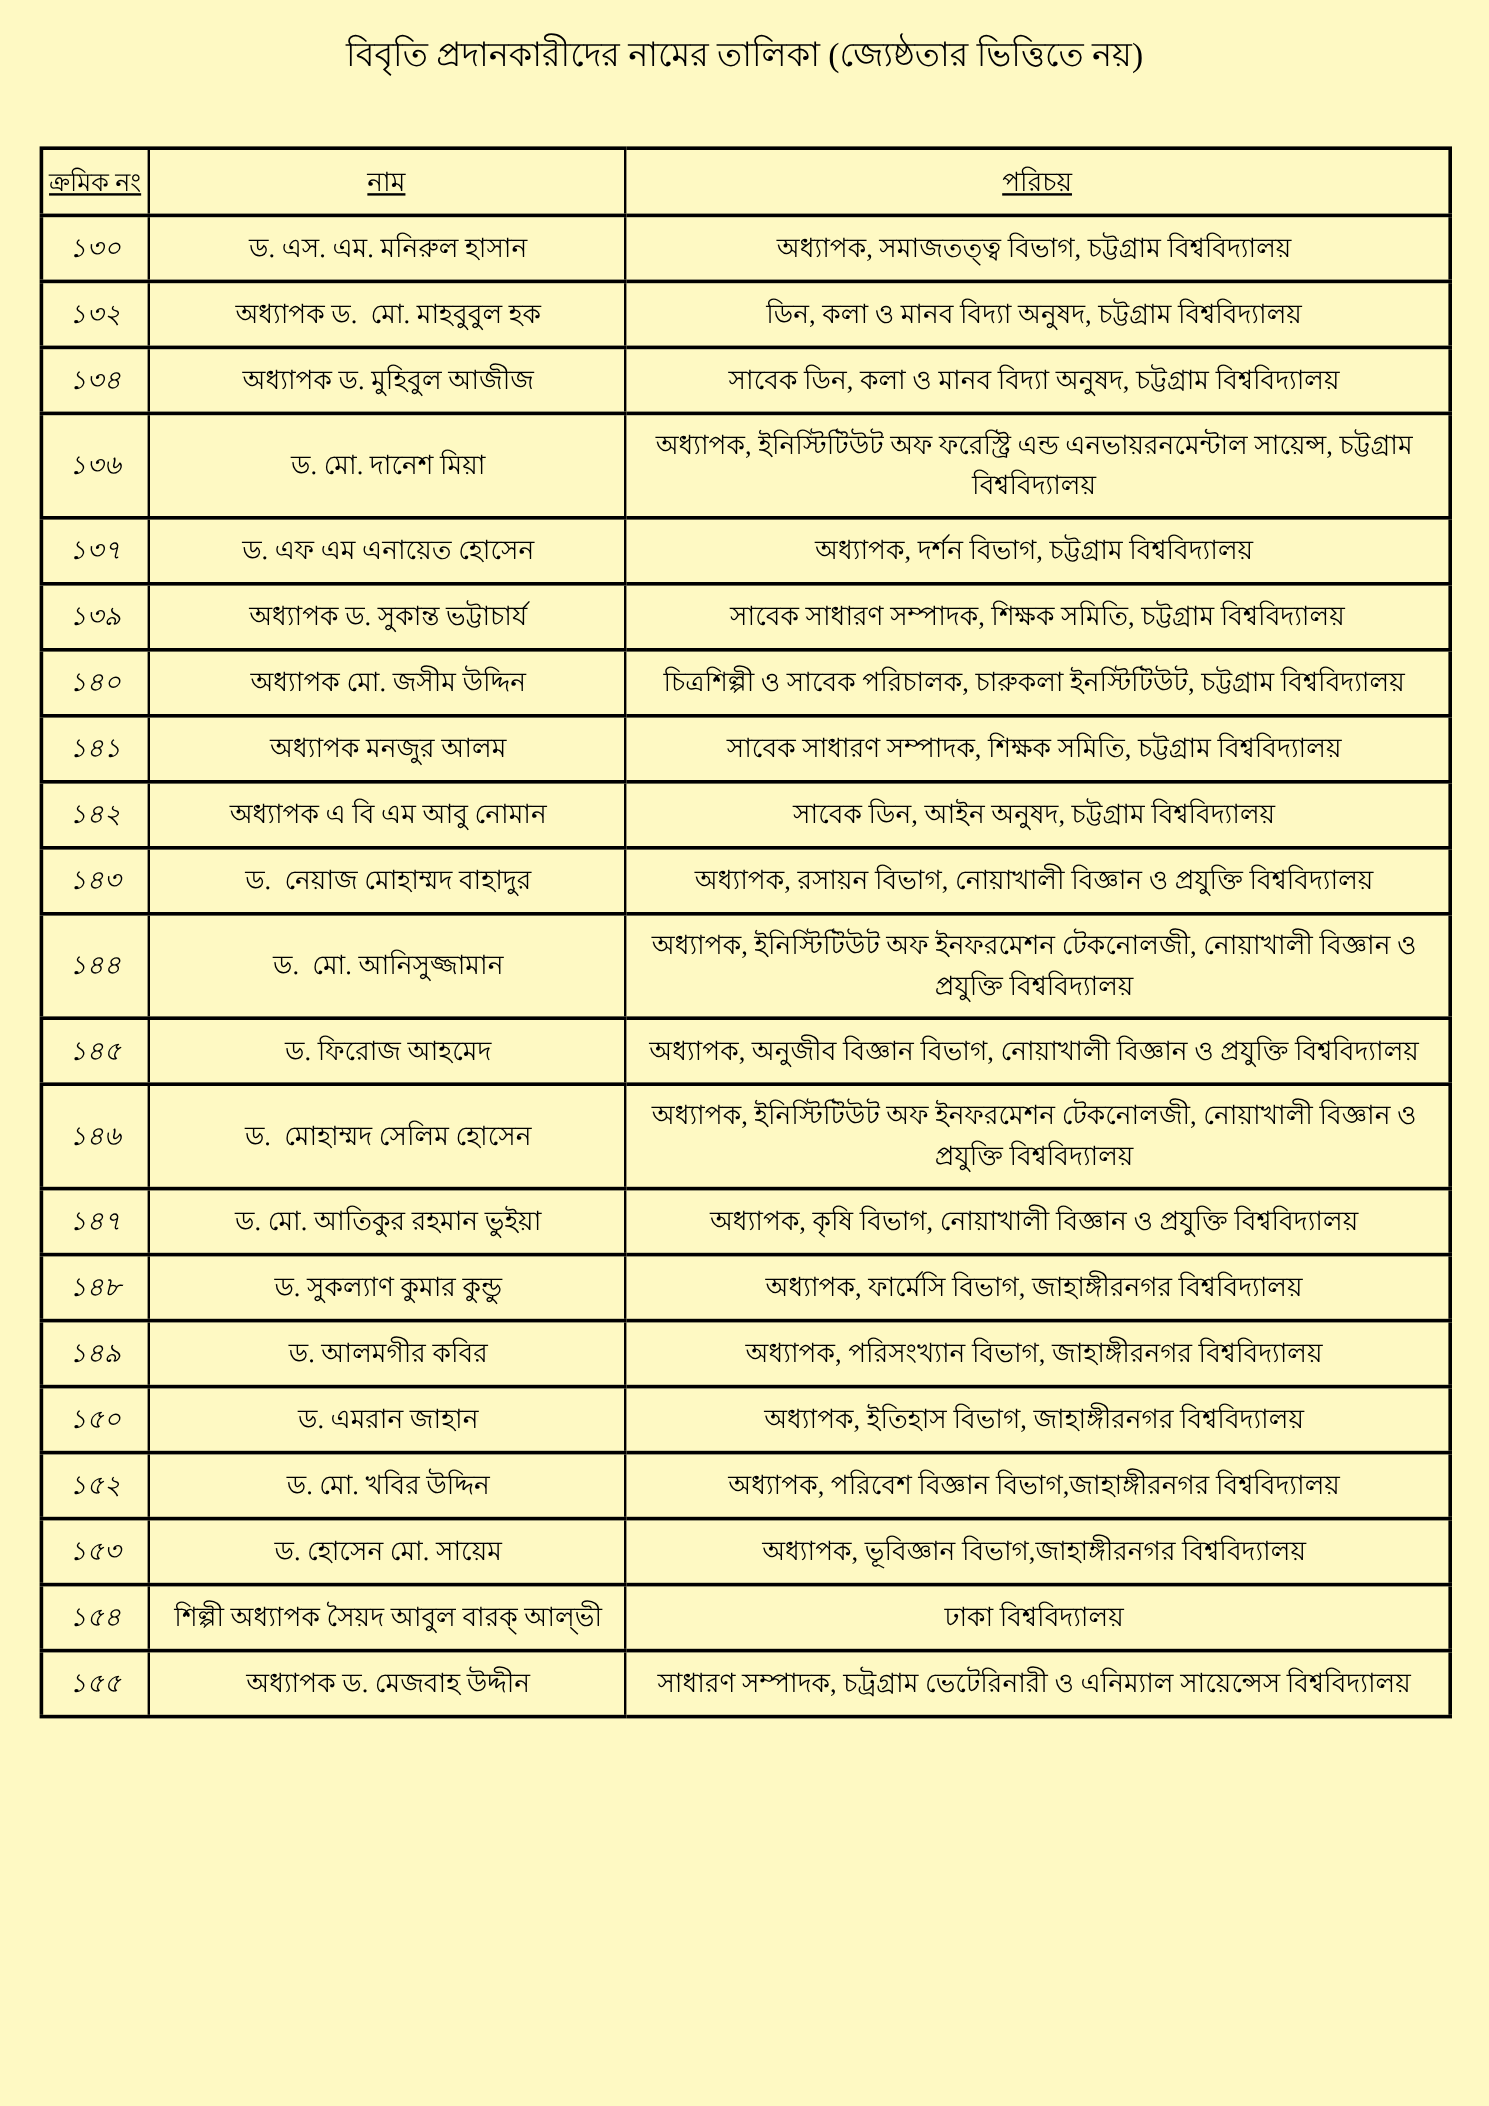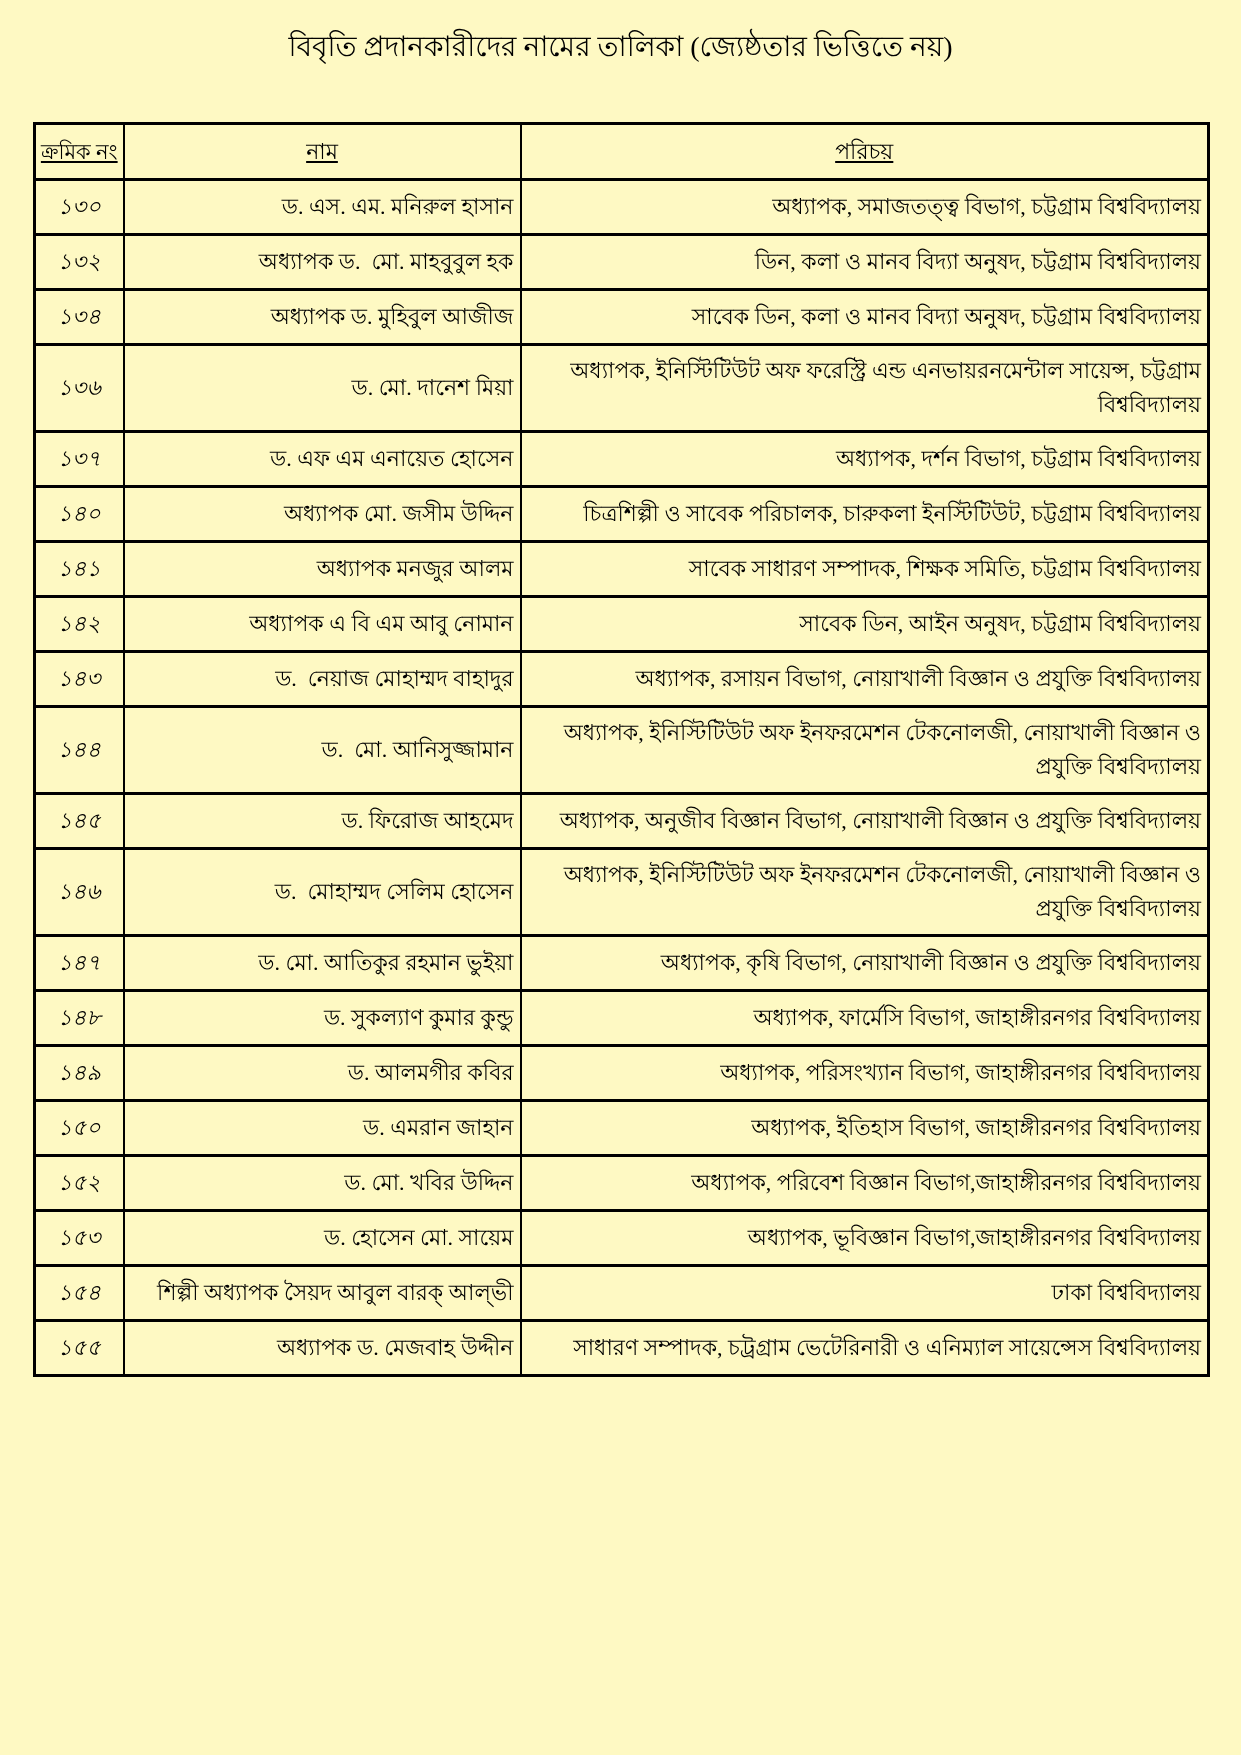--- a/index.html
+++ b/index.html
@@ -39,22 +39,22 @@
     line-height: 34px;
     font-weight: normal;
     vertical-align: middle;
     white-space: pre-wrap;
     word-wrap: break-word;
   }
   th { height: 56px; text-align: center; padding: 2px 4px; text-decoration: underline; }
   th.h-serial { white-space: nowrap; overflow: hidden; font-size: 21px; }
   td { height: 55px; padding: 8px 6px; }
   td.c-serial { text-align: center; padding: 8px 2px; font-style: italic; }
-  td.c-name { text-align: right; padding-left: 9px; }
-  td.c-identity { text-align: right; padding-left: 1px; }
+  td.c-name { text-align: center; padding-left: 9px; }
+  td.c-identity { text-align: center; padding-left: 1px; }
   col.w-serial { width: 89px; }
   col.w-name { width: 397px; }
   col.w-identity { width: 688px; }
 </style>
 </head>
 <body>
 
 <div class="page">
   <div class="title">বিবৃতি প্রদানকারীদের নামের তালিকা (জ্যেষ্ঠতার ভিত্তিতে নয়)</div>
 
@@ -89,20 +89,25 @@
   </tr>
         <tr>
     <td class="c-serial">১৩৬</td>
     <td class="c-name">ড. মো. দানেশ মিয়া</td>
     <td class="c-identity">অধ্যাপক, ইনিস্টিটিউট অফ ফরেস্ট্রি এন্ড এনভায়রনমেন্টাল সায়েন্স, চট্টগ্রাম বিশ্ববিদ্যালয়</td>
   </tr>
         <tr>
     <td class="c-serial">১৩৭</td>
     <td class="c-name">ড. এফ এম এনায়েত হোসেন</td>
     <td class="c-identity">অধ্যাপক, দর্শন বিভাগ, চট্টগ্রাম বিশ্ববিদ্যালয়</td>
+  </tr>
+        <tr>
+    <td class="c-serial">১৩৯</td>
+    <td class="c-name">অধ্যাপক ড. সুকান্ত ভট্টাচার্য</td>
+    <td class="c-identity"> সাবেক সাধারণ সম্পাদক, শিক্ষক সমিতি, চট্টগ্রাম বিশ্ববিদ্যালয়</td>
   </tr>
         <tr>
     <td class="c-serial">১৪০</td>
     <td class="c-name">অধ্যাপক মো. জসীম উদ্দিন</td>
     <td class="c-identity">চিত্রশিল্পী ও সাবেক পরিচালক, চারুকলা ইনস্টিটিউট, চট্টগ্রাম বিশ্ববিদ্যালয়</td>
   </tr>
         <tr>
     <td class="c-serial">১৪১</td>
     <td class="c-name">অধ্যাপক মনজুর আলম</td>
     <td class="c-identity">সাবেক সাধারণ সম্পাদক, শিক্ষক সমিতি, চট্টগ্রাম বিশ্ববিদ্যালয়</td>

